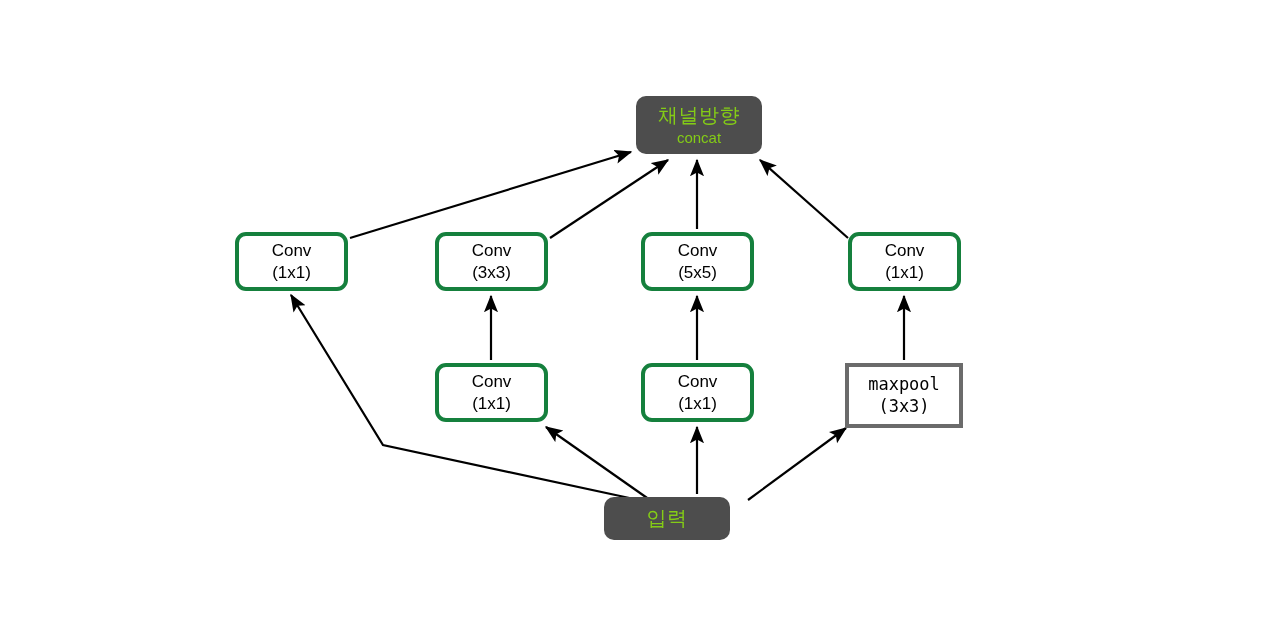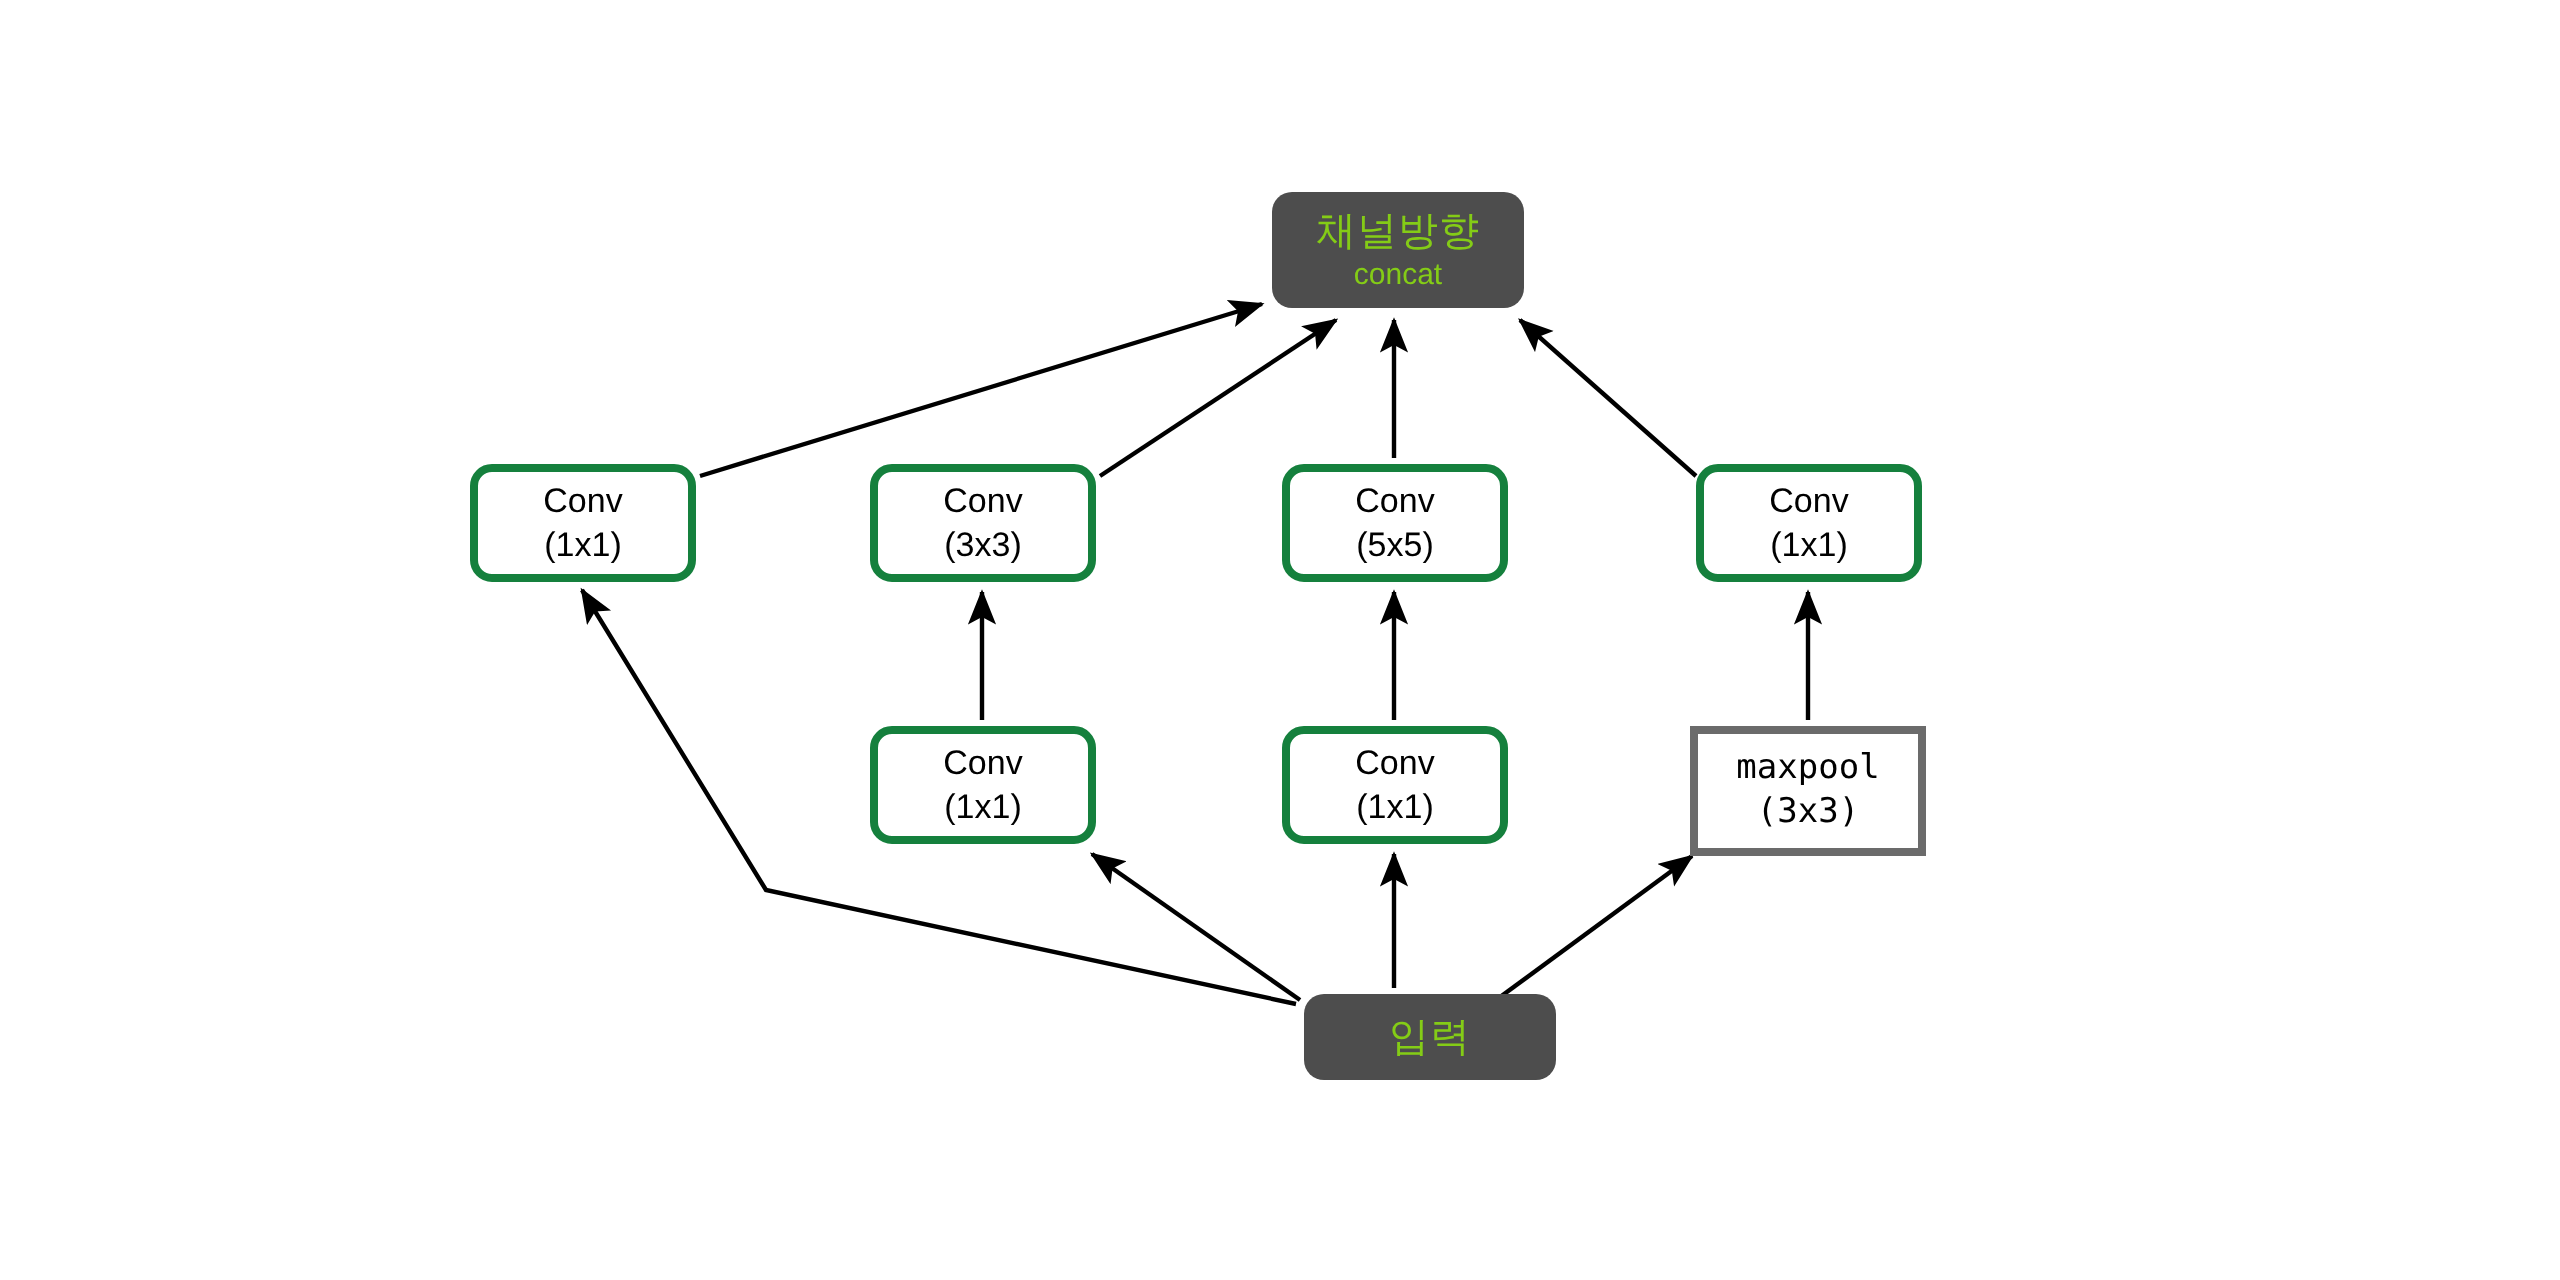--- a/index.html
+++ b/index.html
@@ -134,18 +134,18 @@
         <span class="line-2">(1x1)</span>
       </div>
       <div class="node node-conv" style="left: 641px; top: 363px; width: 113px; height: 59px;">
         <span class="line-1">Conv</span>
         <span class="line-2">(1x1)</span>
       </div>
       <div class="node node-pool" style="left: 845px; top: 363px; width: 118px; height: 65px;">
         <span class="line-1">maxpool</span>
         <span class="line-2">(3x3)</span>
       </div>
-      <div class="node node-fill" style="left: 652px; top: 497px; width: 126px; height: 43px;">
+      <div class="node node-fill" style="left: 604px; top: 497px; width: 126px; height: 43px;">
         <span class="line-kr">입력</span>
       </div>
     </div>
 
 </div>
 
 </body></html>

